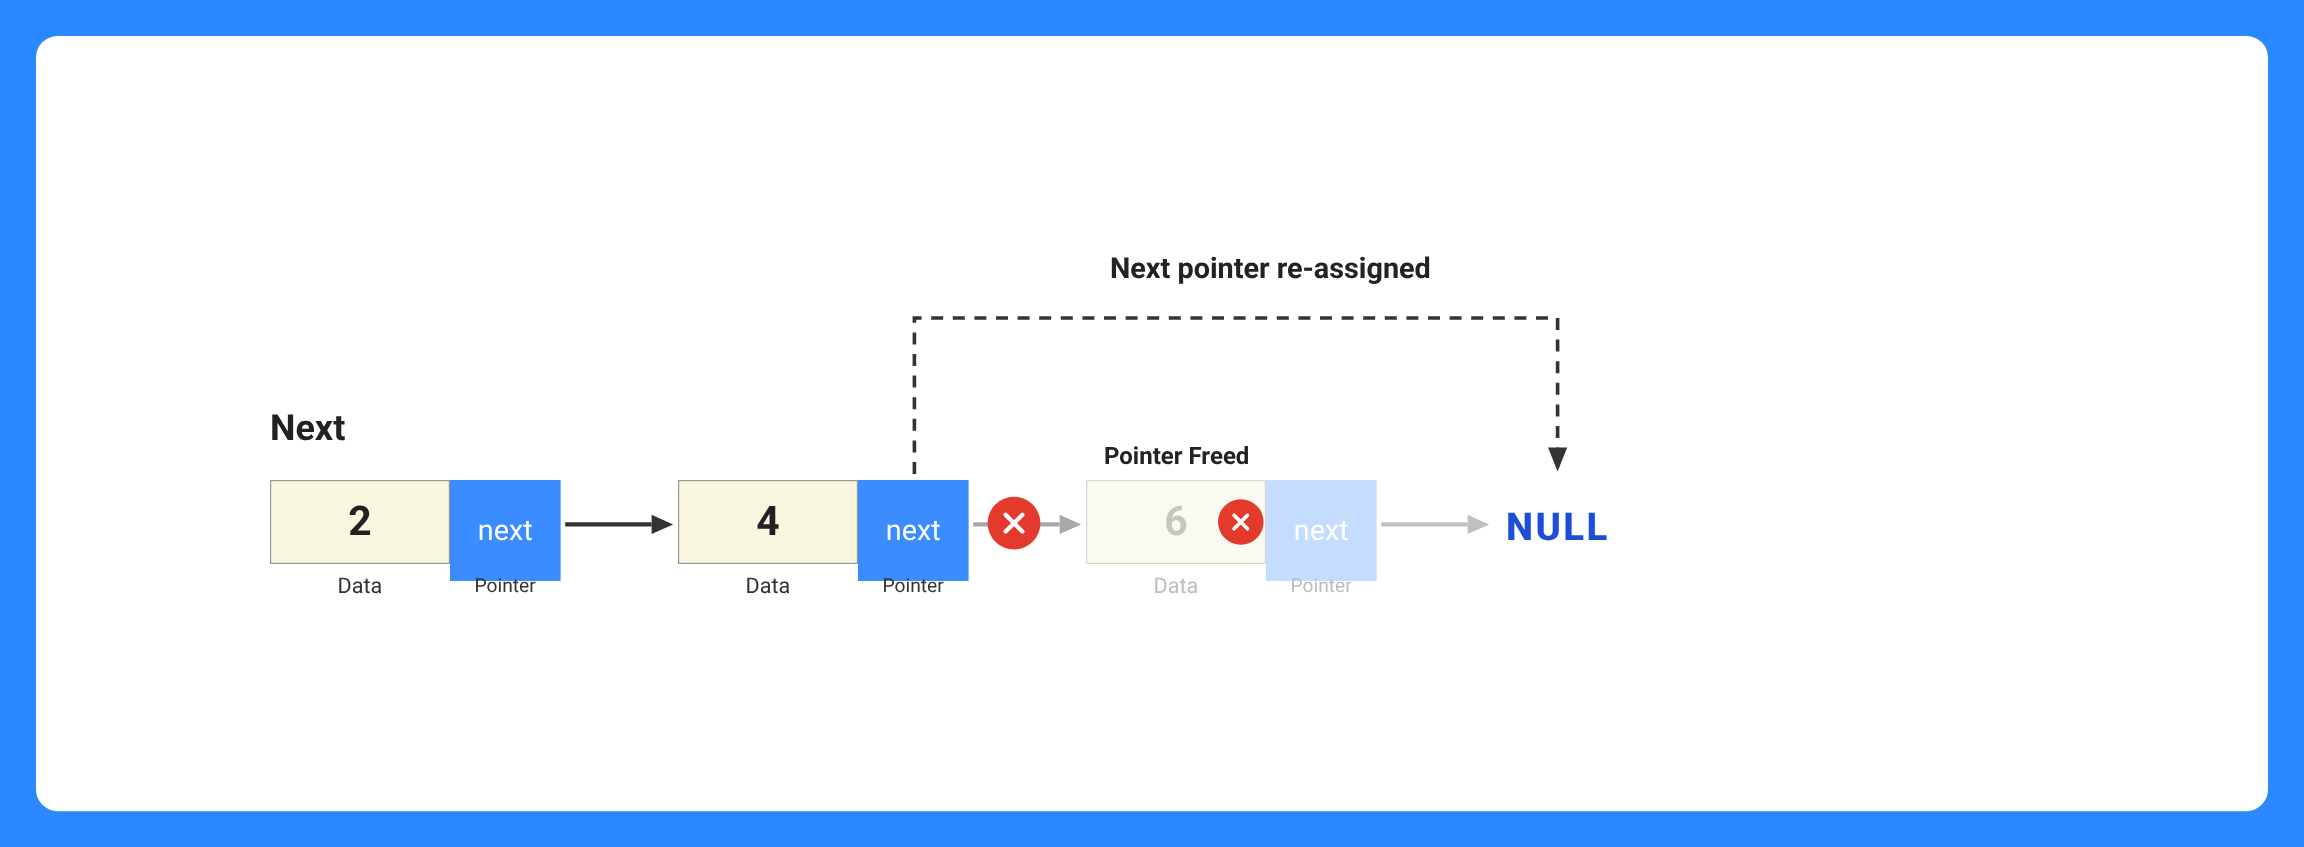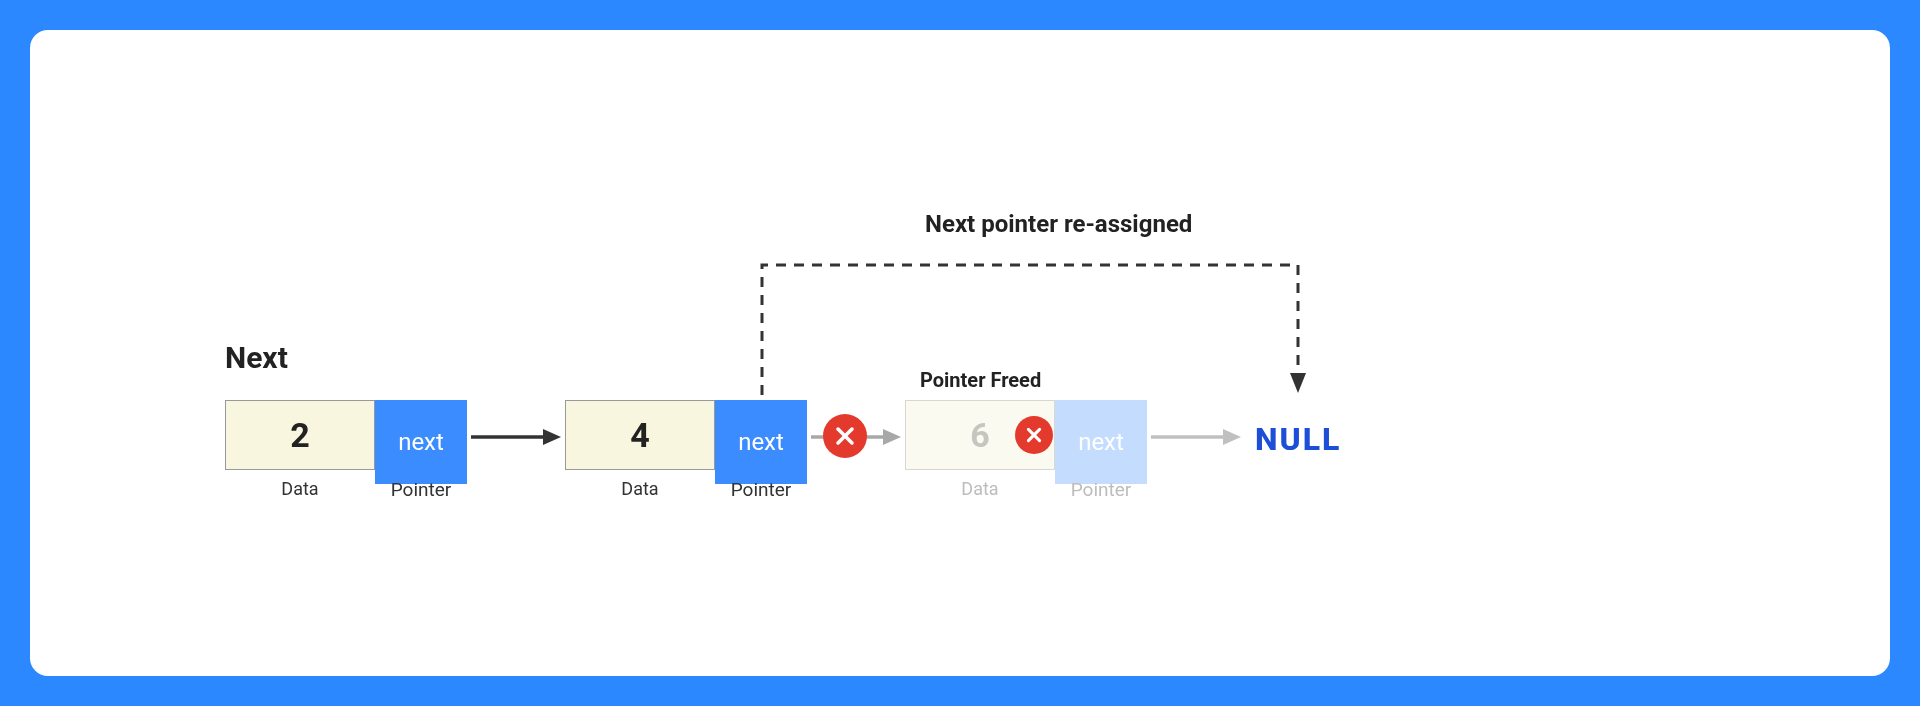--- a/index.html
+++ b/index.html
@@ -72,21 +72,21 @@
     color: #fff;
   }
   .node .label-row {
     position: absolute;
     top: 78px;
     left: 0;
     width: 242px;
     display: flex;
   }
   .node .label-row .ldata { width: 150px; text-align: center; font-size: 18px; color: #333; }
-  .node .label-row .lptr  { width: 92px;  text-align: center; font-size: 19px; color: #333; }
+  .node .label-row .lptr  { width: 92px;  text-align: center; font-size: 16px; color: #333; }
   .node.faded .data-box { background: #fbfaf0; border-color: #d8d8d0; color: #c6c6c0; }
   .node.faded .ptr-box  { background: #c4ddff; border-color: #c4ddff; color: #fff; }
   .node.faded .label-row .ldata, .node.faded .label-row .lptr { color: #bdbdbd; }
   .null-label {
     position: absolute;
     font-size: 32px;
     font-weight: 800;
     letter-spacing: 2px;
     color: #1d4ed8;
   }

